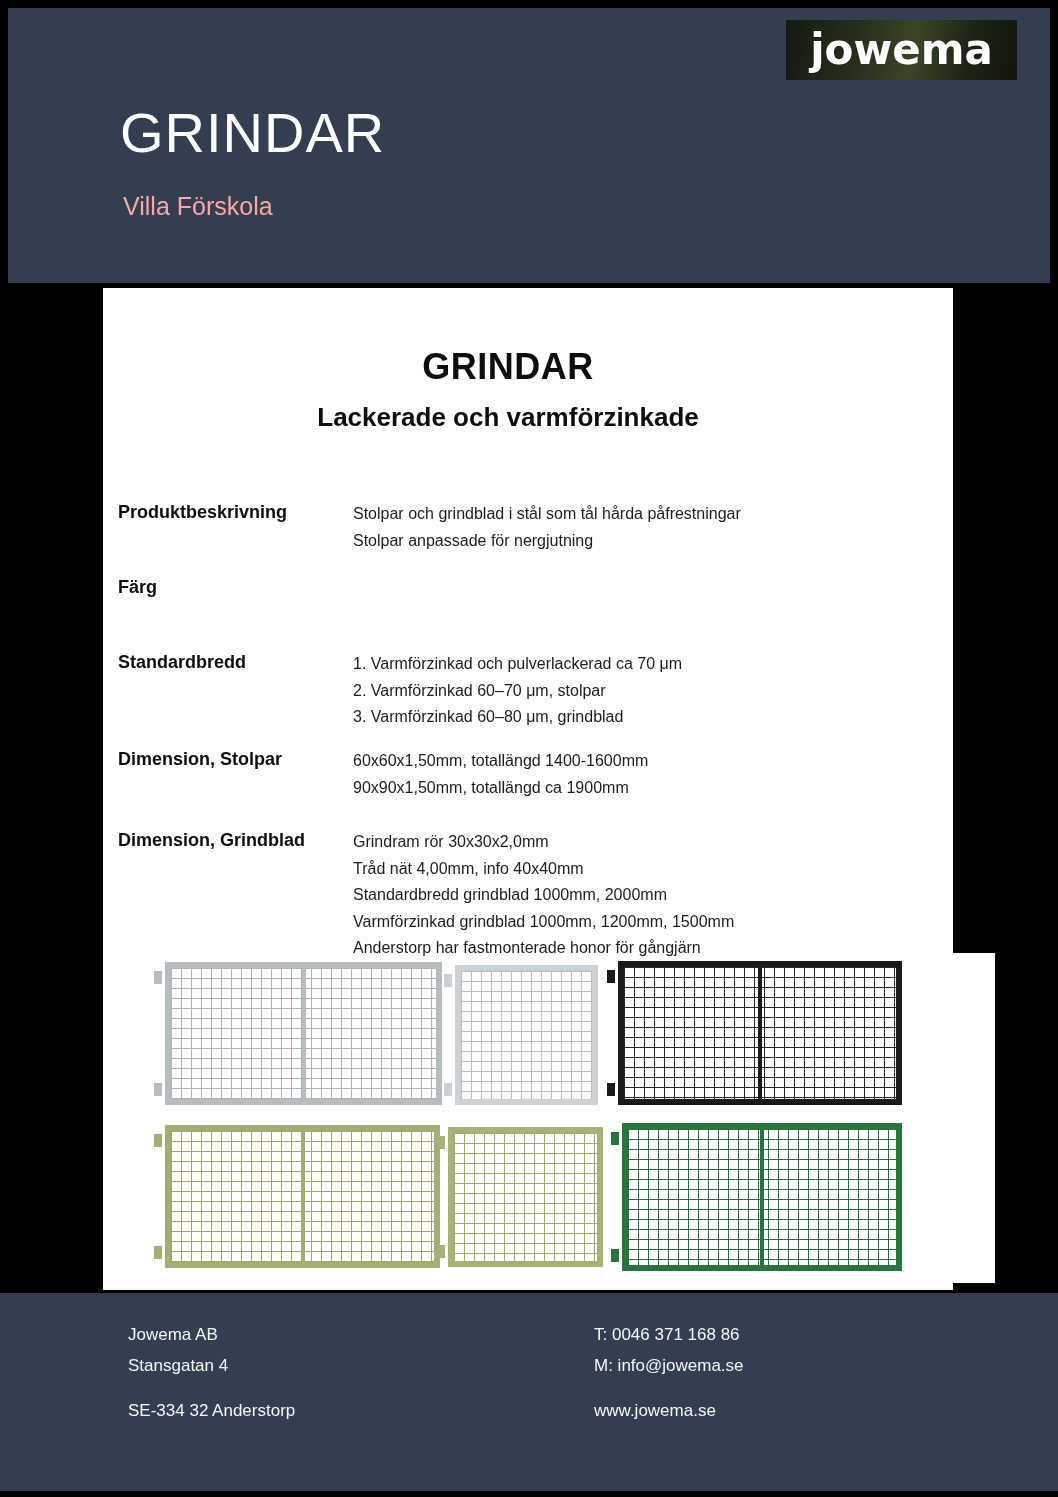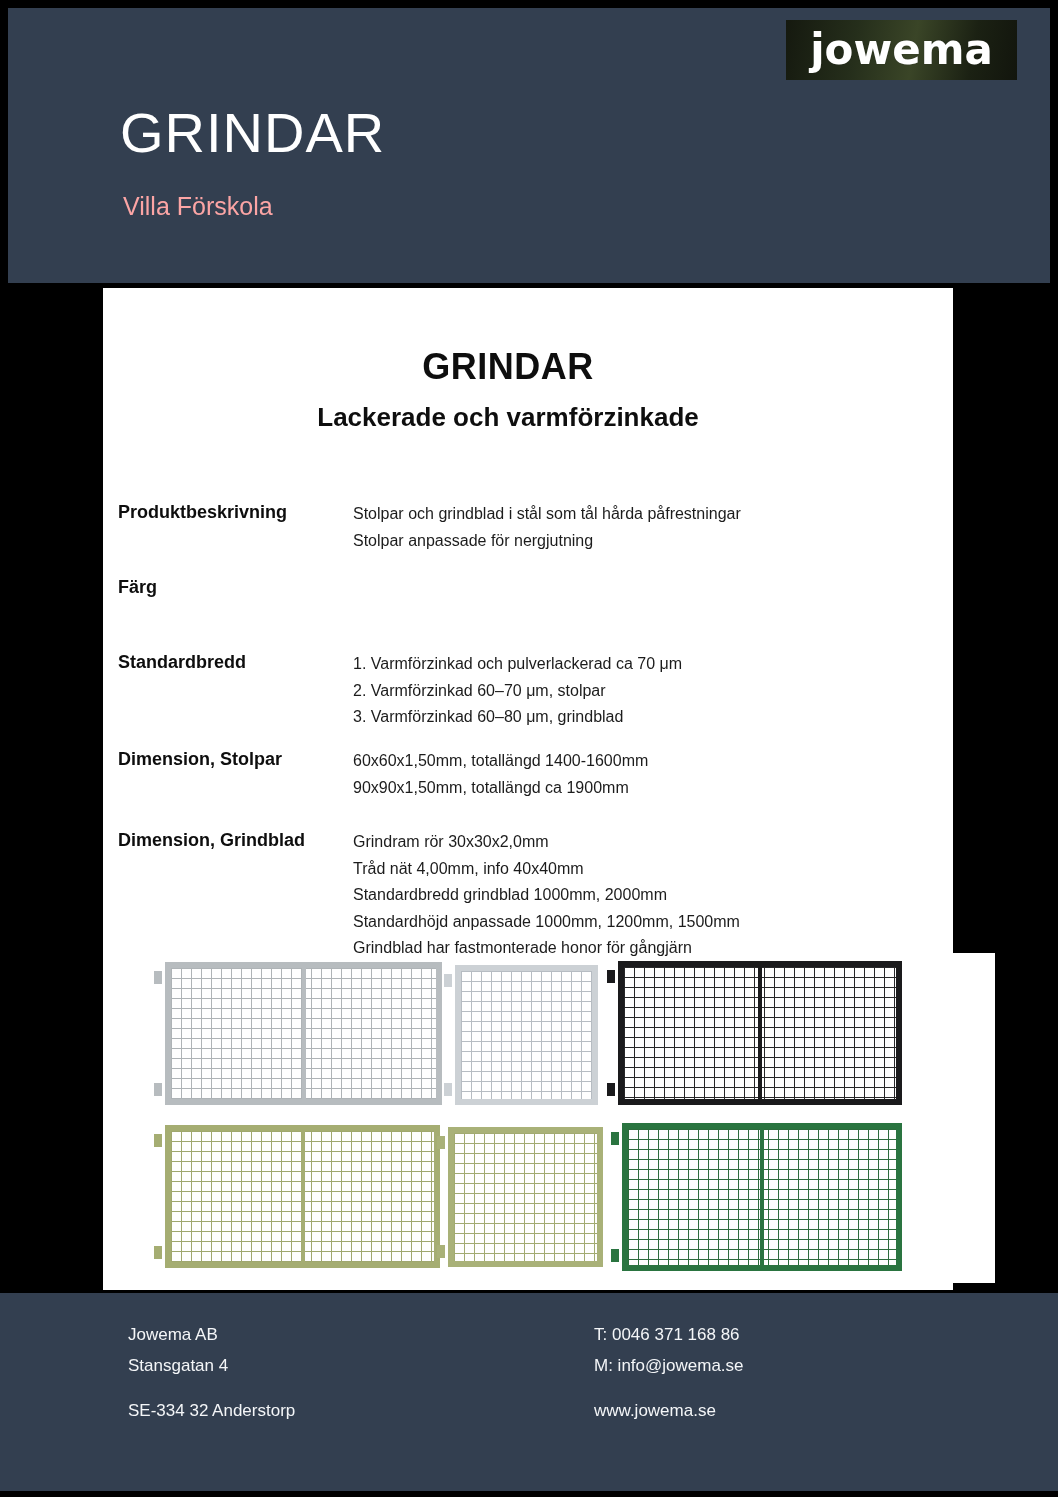--- a/index.html
+++ b/index.html
@@ -105,22 +105,22 @@
         <div>90x90x1,50mm, totallängd ca 1900mm</div>
       </div>
     </div>
 
     <div class="spec-row r5">
       <div class="spec-label">Dimension, Grindblad</div>
       <div class="spec-lines">
         <div>Grindram rör 30x30x2,0mm</div>
         <div>Tråd nät 4,00mm, info 40x40mm</div>
         <div>Standardbredd grindblad 1000mm, 2000mm</div>
-        <div>Standardhöjd anpassade 1000mm, 1200mm, 1500mm</div>
-        <div>Grindblad har fastmonterade honor för gångjärn</div>
+        <div>Varmförzinkad grindblad 1000mm, 1200mm, 1500mm</div>
+        <div>Anderstorp har fastmonterade honor för gångjärn</div>
       </div>
     </div>
 
     <div class="gate gate-1" style="--frame: #b7bcbf; --mesh: #aeb3b6;">
       <div class="hinge t"></div>
       <div class="hinge b"></div>
       <div class="divider"></div>
     </div>
     <div class="gate gate-2" style="--frame: #ccd1d5; --mesh: #b6bcc2;">
       <div class="hinge t"></div>

